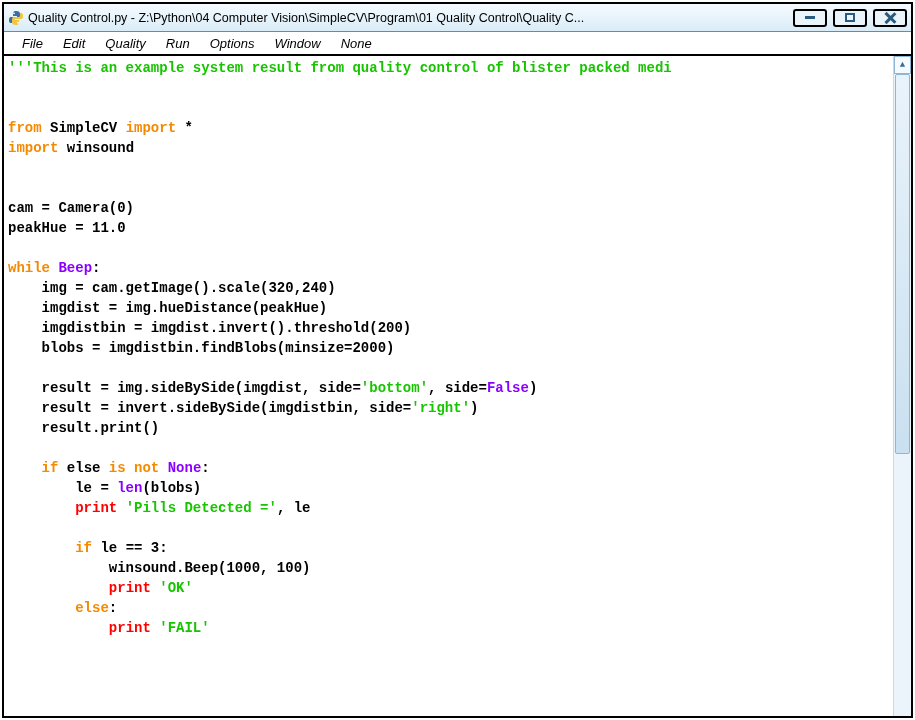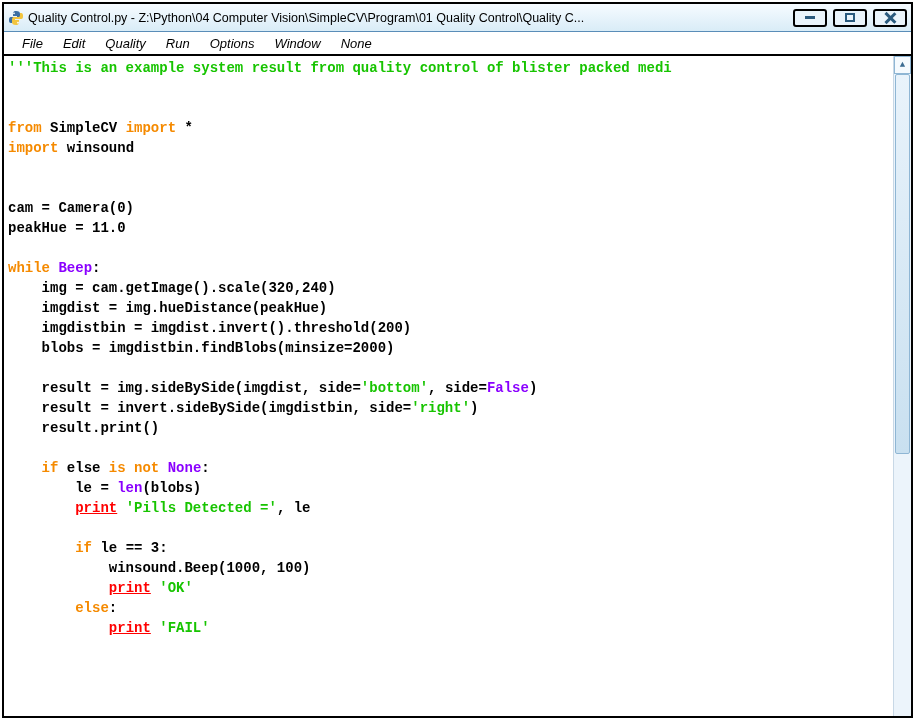--- a/index.html
+++ b/index.html
@@ -123,21 +123,21 @@
   }
   .scroll-track { flex: 1; position: relative; }
   .scroll-thumb {
     position:absolute; top:0; left:1px; right:1px; height:380px;
     background: linear-gradient(#e9f3fb,#c9e0f0);
     border:1px solid #8fb6d4; border-radius:2px;
   }
 
   .c-docstring { color: #17c400; }
   .c-kw       { color: #f58a00; text-align: right; }
-  .c-kw-red   { color: #ff0000; text-decoration: underline; }
+  .c-kw-red   { color: #ff0000; }
   .c-bi       { color: #8a00ff; }
   .c-str      { color: #17c400; text-align: center; }
 </style>
 </head>
 <body>
 
 <div class="window">
 
   <div class="titlebar">
     <span class="icon">

